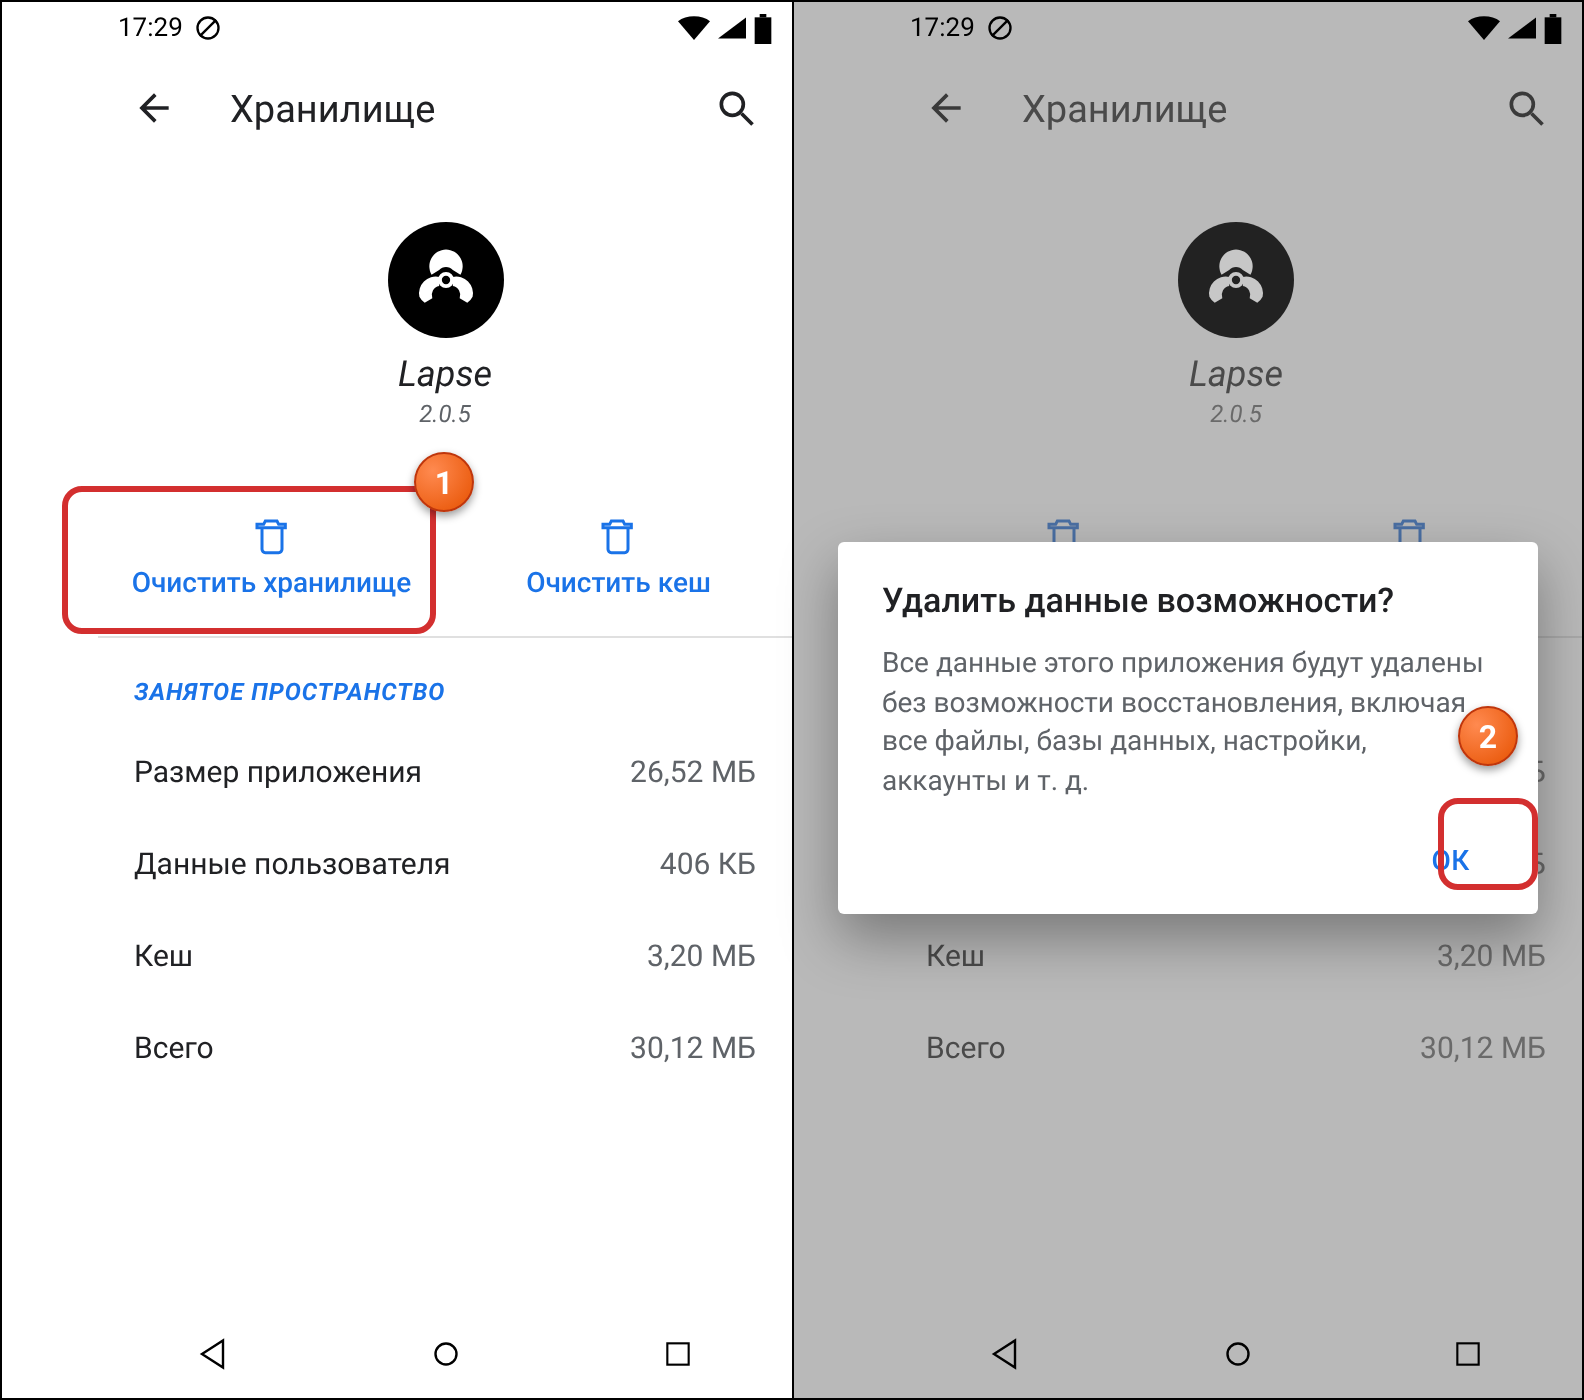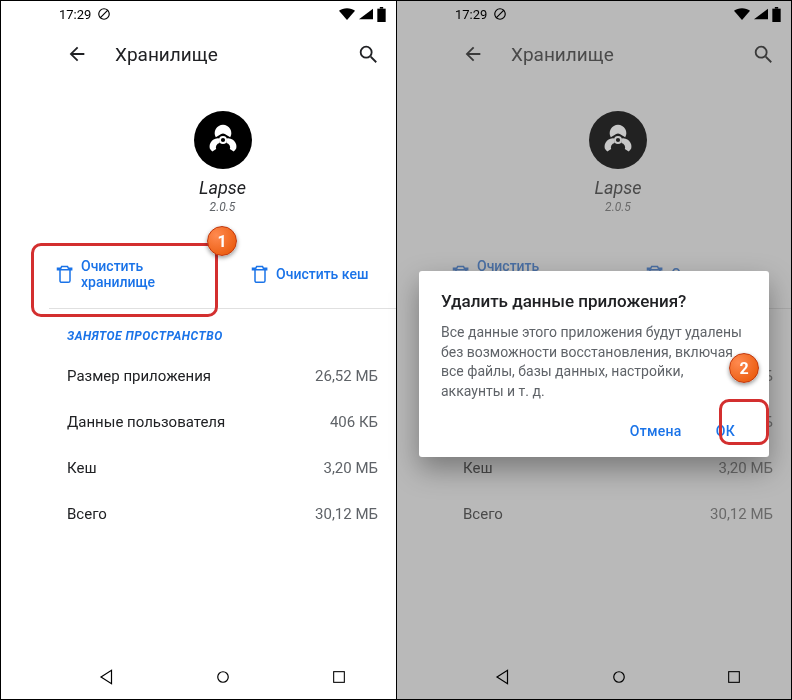--- a/index.html
+++ b/index.html
@@ -12,21 +12,21 @@
   .wifi, .cell, .batt { display: inline-block; }
   .wifi svg, .cell svg, .batt svg, .nonet svg { display: block; }
   .appbar { height: 54px; display: flex; align-items: center; padding: 0 8px; gap: 18px; }
   .appbar .title { flex: 1; font-size: 19px; font-weight: 400; color: #202124; }
   .iconbtn { width: 40px; height: 40px; display: flex; align-items: center; justify-content: center; cursor: pointer; border-radius: 20px; }
   .appicon { width: 58px; height: 58px; border-radius: 50%; background: #000; margin: 30px auto 8px; display: flex; align-items: center; justify-content: center; }
   .appinfo { text-align: center; font-style: italic; }
   .appname { font-size: 18px; color: #202124; margin-top: 2px; }
   .appver { font-size: 12px; color: #5f6368; margin-top: 2px; margin-bottom: 34px; }
   .actions { display: flex; border-bottom: 1px solid #e0e0e0; padding-bottom: 6px; }
-  .action { flex: 1; display: flex; flex-direction: row; align-items: center; justify-content: center; color: #1a73e8; font-size: 14px; font-weight: 500; padding: 10px 6px 12px; gap: 6px; }
+  .action { flex: 1; display: flex; flex-direction: column; align-items: center; justify-content: center; color: #1a73e8; font-size: 14px; font-weight: 500; padding: 10px 6px 12px; gap: 6px; }
   .trash svg { display: block; }
   .section-label { color: #1a73e8; font-size: 12px; font-weight: 700; letter-spacing: 0.5px; padding: 20px 18px 10px; font-style: italic; }
   .row { display: flex; justify-content: space-between; padding: 14px 18px; font-size: 15px; }
   .row .k { color: #202124; text-align: center; }
   .row .v { color: #5f6368; }
   .navbar { margin-top: auto; height: 44px; display: flex; align-items: center; justify-content: space-around; }
   .navbtn svg { display: block; fill: #000; }
   .callout { position: absolute; border: 3px solid #d32f2f; border-radius: 10px; pointer-events: none; }
   .badge { position: absolute; width: 30px; height: 30px; border-radius: 50%; background: radial-gradient(circle at 30% 30%, #ff8a50, #e65100); color: #fff; font-weight: 700; font-size: 16px; display: flex; align-items: center; justify-content: center; box-shadow: 0 2px 4px rgba(0,0,0,.4); border: 1px solid #bf360c; }
   .dim .statusbar, .dim .appbar, .dim .content, .dim .navbar { filter: none; }
@@ -275,22 +275,21 @@
         </div>
       <div class="navbtn">
           <svg width="16" height="16" viewBox="0 0 24 24">
             <rect x="4" y="4" width="16" height="16" fill="none" stroke="#000" stroke-width="1.6"></rect>
           </svg>
         </div>
     </div>
   </div>
 
   <div class="dialog">
-    <div class="dlg-title">Удалить данные приложения?</div>
+    <div class="dlg-title">Удалить данные возможности?</div>
     <div class="dlg-body">Все данные этого приложения будут удалены без возможности восстановления, включая все файлы, базы данных, настройки, аккаунты и т. д.</div>
     <div class="dlg-actions">
-      <div class="dlg-btn">Отмена</div>
       <div class="dlg-btn">ОК</div>
     </div>
   </div>
   <div class="callout" style="right:22px; top:398px; width:50px; height:46px;"></div>
   <div class="badge" style="right:32px; top:352px;">2</div>
 </div>
 
 </body></html>

